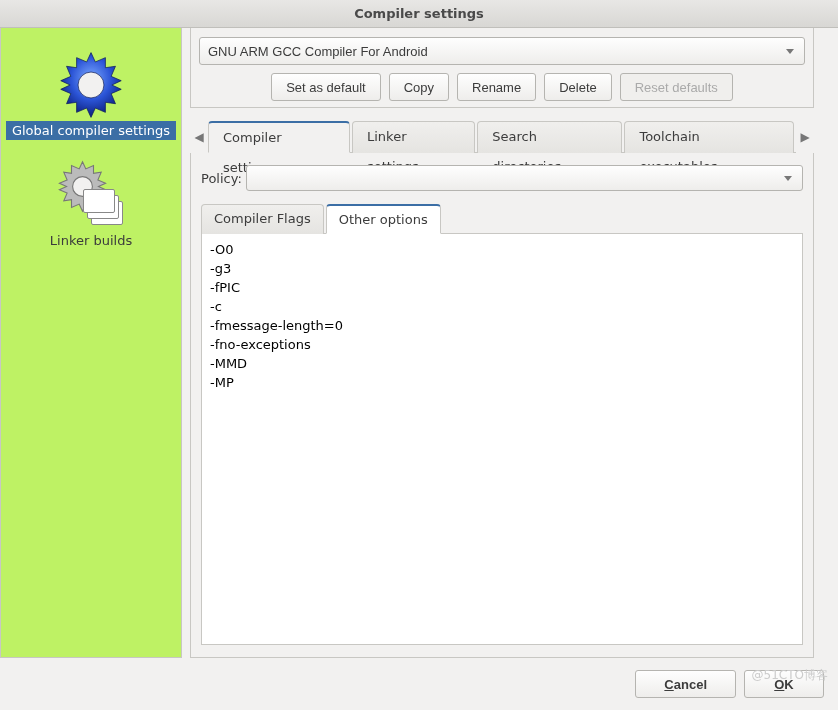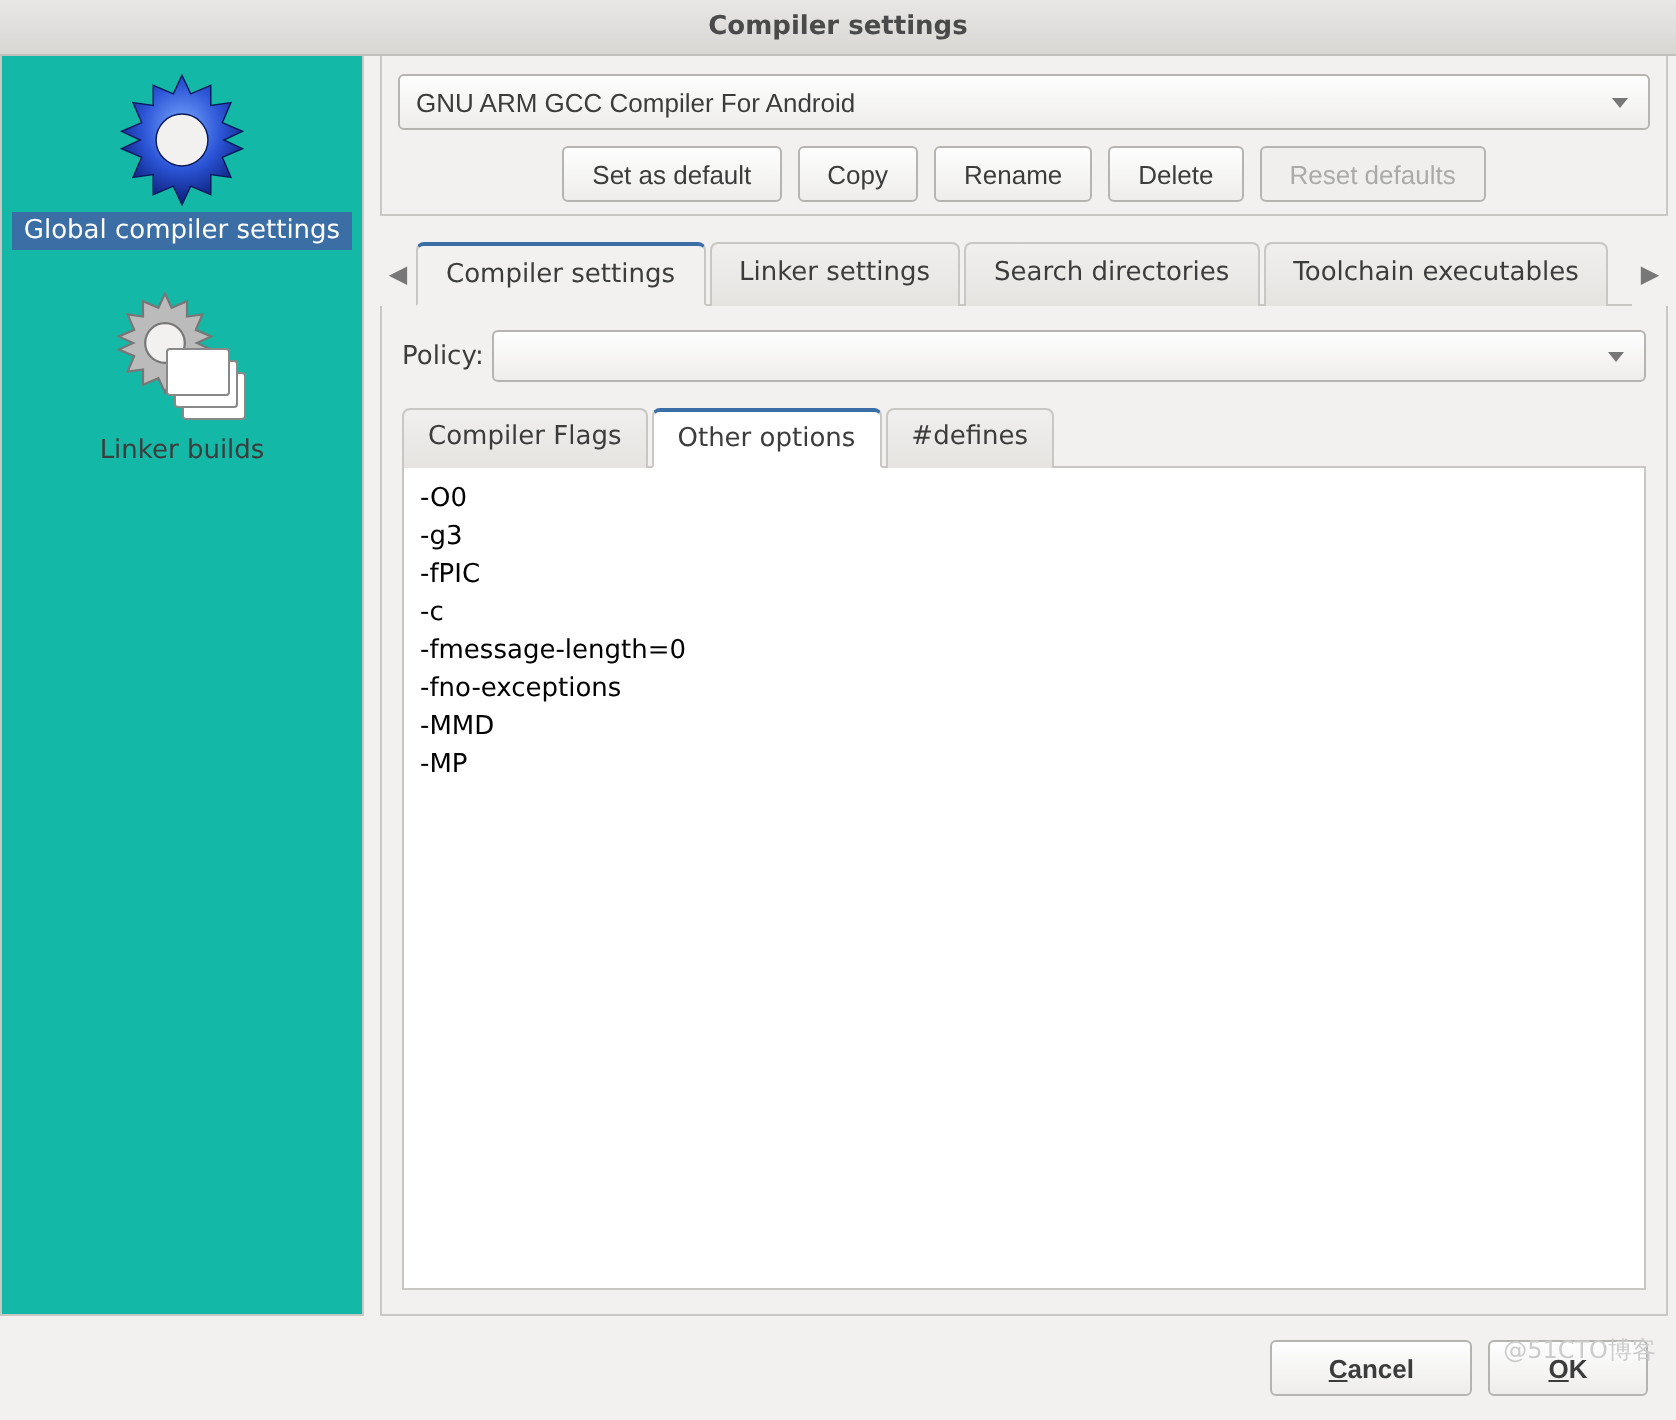--- a/index.html
+++ b/index.html
@@ -1,28 +1,28 @@
 <!DOCTYPE html>
 <html><head>
 <meta charset="utf-8">
 <style>
 * { box-sizing: border-box; margin: 0; padding: 0; }
 body { font-family: "DejaVu Sans", "Liberation Sans", Arial, sans-serif; font-size: 13px; background: #f2f1f0; color: #3c3c3c; width: 838px; height: 710px; overflow: hidden; position: relative; }
 .titlebar { height: 28px; background: linear-gradient(#e8e7e5, #d8d7d4); text-align: center; font-weight: bold; line-height: 28px; font-size: 13px; color: #4a4a4a; border-bottom: 1px solid #c0bfbb; }
 .body-main { display: flex; height: 630px; }
-.sidebar { width: 182px; background: #14b8a6; border: 1px solid #c8c7c3; border-top: none; padding-top: 3px; display: flex; flex-direction: column; }
+.sidebar { width: 182px; background: #bef264; border: 1px solid #c8c7c3; border-top: none; padding-top: 18px; display: flex; flex-direction: column; }
 .side-item { width: 100%; text-align: center; padding: 3px 0 6px 0; cursor: pointer; }
 .side-item.selected .side-label { background: #3b6ea5; color: #fff; }
 .side-label { display: inline-block; padding: 2px 6px; font-size: 13px; }
 .gear-icon svg { width: 72px; height: 72px; display: block; margin: 0 auto; }
 .batch-icon { width: 72px; height: 72px; margin: 10px auto 0 auto; position: relative; }
 .batch-gear { position: absolute; left: 0; top: 0; width: 55px; height: 55px; }
 .batch-stack { position: absolute; left: 28px; top: 30px; width: 44px; height: 40px; }
 .stack-card { position: absolute; width: 32px; height: 24px; border: 1px solid #888; background: #fff; border-radius: 2px; }
-.right-pane { flex: 1; padding-left: 8px; padding-right: 4px; display: flex; flex-direction: column; }
+.right-pane { flex: 1; padding-left: 8px; padding-right: 24px; display: flex; flex-direction: column; }
 .top-box { border: 1px solid #c8c7c3; border-top: none; padding: 9px 8px 8px 8px; background: #f2f1f0; position: relative; top: 0; height: 80px; }
 .sel-combo { width: 100%; height: 28px; border: 1px solid #b5b4b0; background: linear-gradient(#fefefe,#eeedeb); padding: 0 28px 0 8px; font-size: 13px; color: #3c3c3c; border-radius: 3px; position: relative; text-align: left; cursor: pointer; }
 .sel-combo::after { content: ""; position: absolute; right: 10px; top: 11px; width: 0; height: 0; border-left: 4px solid transparent; border-right: 4px solid transparent; border-top: 5px solid #777; }
 .btn-row { display: flex; gap: 8px; margin-top: 8px; justify-content: center; }
 .btn { height: 28px; padding: 0 14px; border: 1px solid #b5b4b0; border-radius: 3px; background: linear-gradient(#fefefe,#eeedeb); font-size: 13px; color: #3c3c3c; cursor: pointer; }
 .btn.disabled { color: #aaa; background: #f0efed; }
 .tabholder { flex: 1; margin-top: 12px; display: flex; flex-direction: column; }
 .tab-scroll { display: flex; align-items: center; }
 .tab-arrow { width: 18px; height: 30px; border: none; background: none; color: #777; cursor: pointer; font-size: 12px; }
 .tabs-row { display: flex; flex: 1; border-bottom: 1px solid #c8c7c3; }
@@ -113,21 +113,20 @@
         <button class="tab-arrow">▶</button>
       </div>
       <div class="tab-content">
         <div class="policy-row">
           <span class="policy-label">Policy:</span>
           <div class="policy-combo"></div>
         </div>
         <div class="subtabs-row">
           <div class="subtab">Compiler Flags</div>
           <div class="subtab active">Other options</div>
-          <div class="subtab">#defines</div>
         </div>
         <textarea class="options-text" spellcheck="false" style="">-O0
 -g3
 -fPIC
 -c
 -fmessage-length=0
 -fno-exceptions
 -MMD
 -MP
 </textarea>

